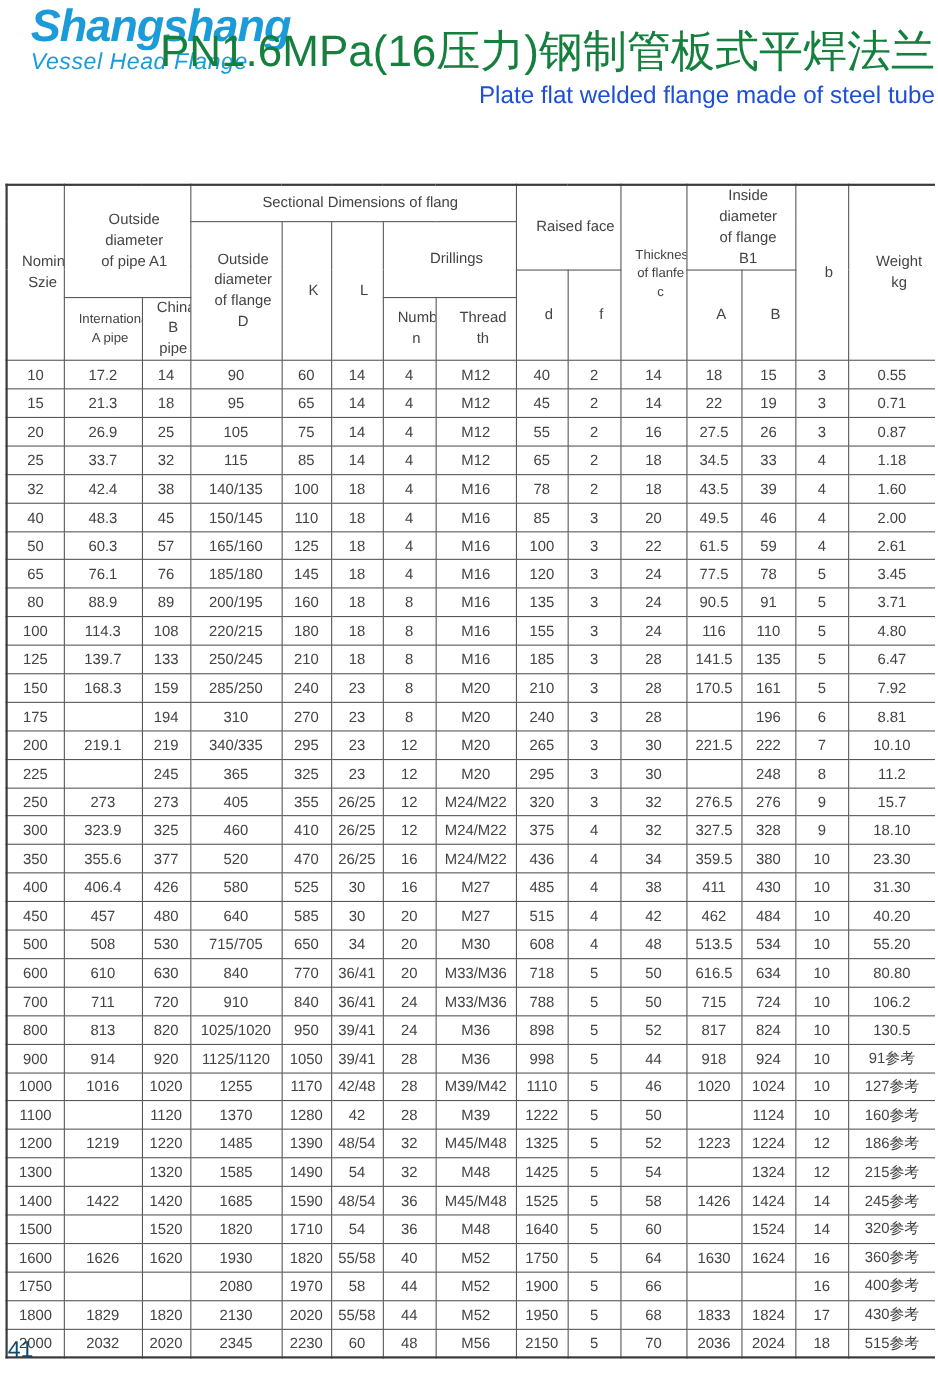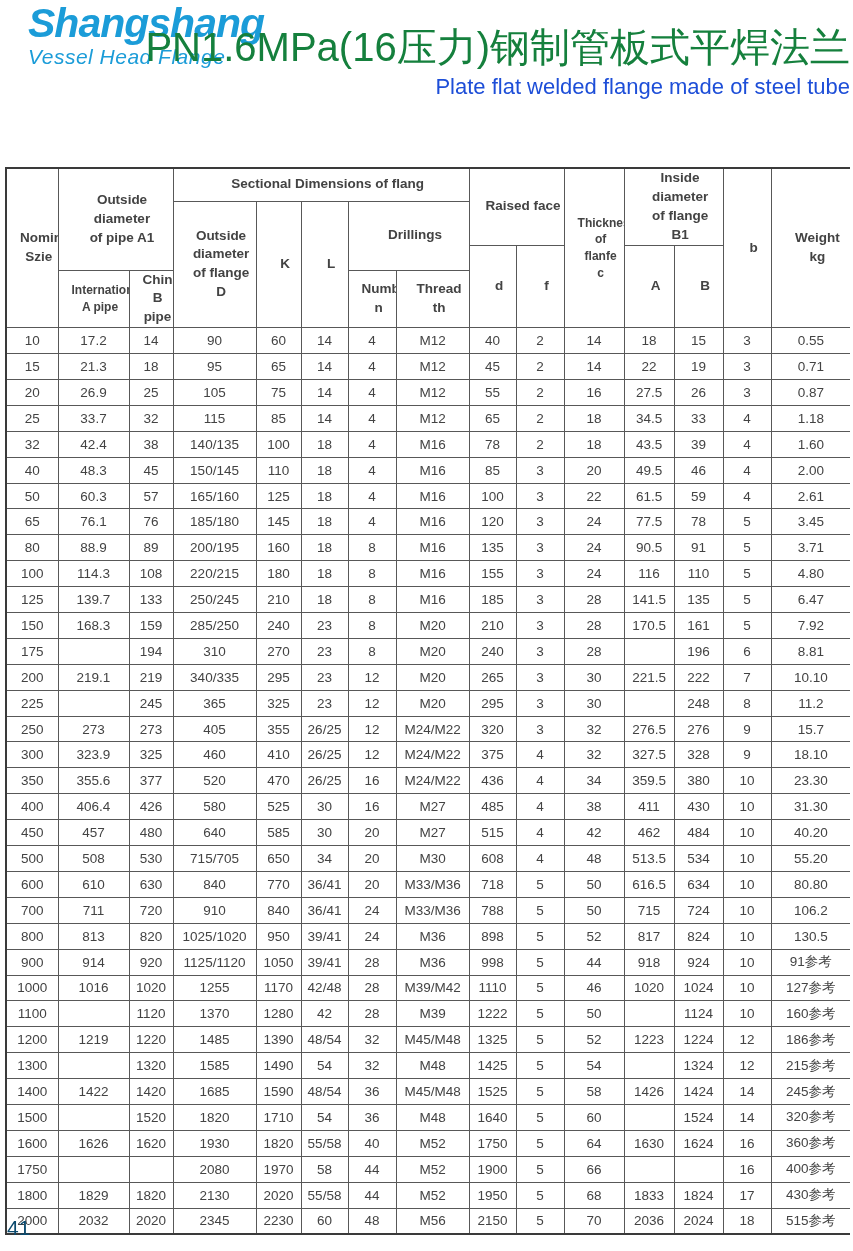--- a/index.html
+++ b/index.html
@@ -31,21 +31,21 @@
     position:absolute; left:5px; top:167px; width:844px; height:1046px;
     border-collapse:collapse; table-layout:fixed; color:#434343;
     border:2px solid #3a3a3a; border-right:none;
   }
   .spec-table th, .spec-table td {
     border:1px solid #585858; text-align:center; vertical-align:middle;
     padding:0; overflow:hidden;
   }
   .spec-table th:last-child, .spec-table td:last-child { border-right:none;margin-left:40px; }
   .spec-table th {
-    font-weight:bold; font-size:13.5px; white-space:pre-line; line-height:1.4;padding-left:13px;
+    font-weight:normal; font-size:13.5px; white-space:pre-line; line-height:1.4;padding-left:13px;
   }
   .spec-table td { font-size:13.5px; }
   .spec-table thead { border-bottom:1px solid #3a3a3a; }
   .spec-table .small { font-size:12px;margin-left:11px; }
   .hr1 { height:33px; } .hr2 { height:37px; } .hr3 { height:25px; } .hr4 { height:43px; }
   .spec-table tbody tr { height:25.9px; }
 
   
   .page-number {
     position:absolute; left:7px; top:1216px; font-size:21px; color:#0c4a6e;

